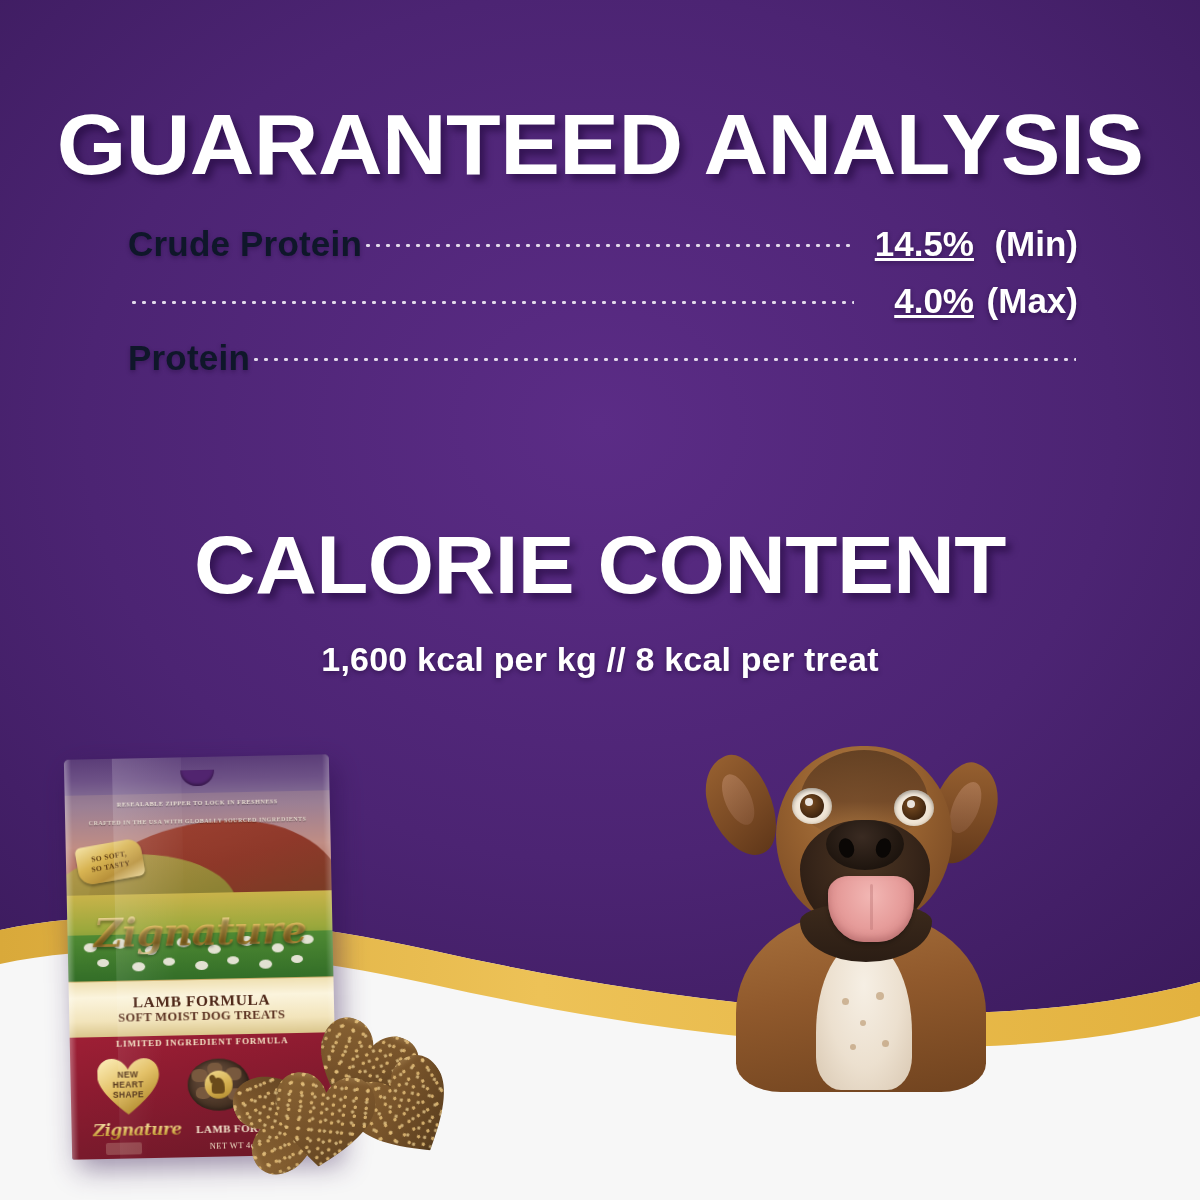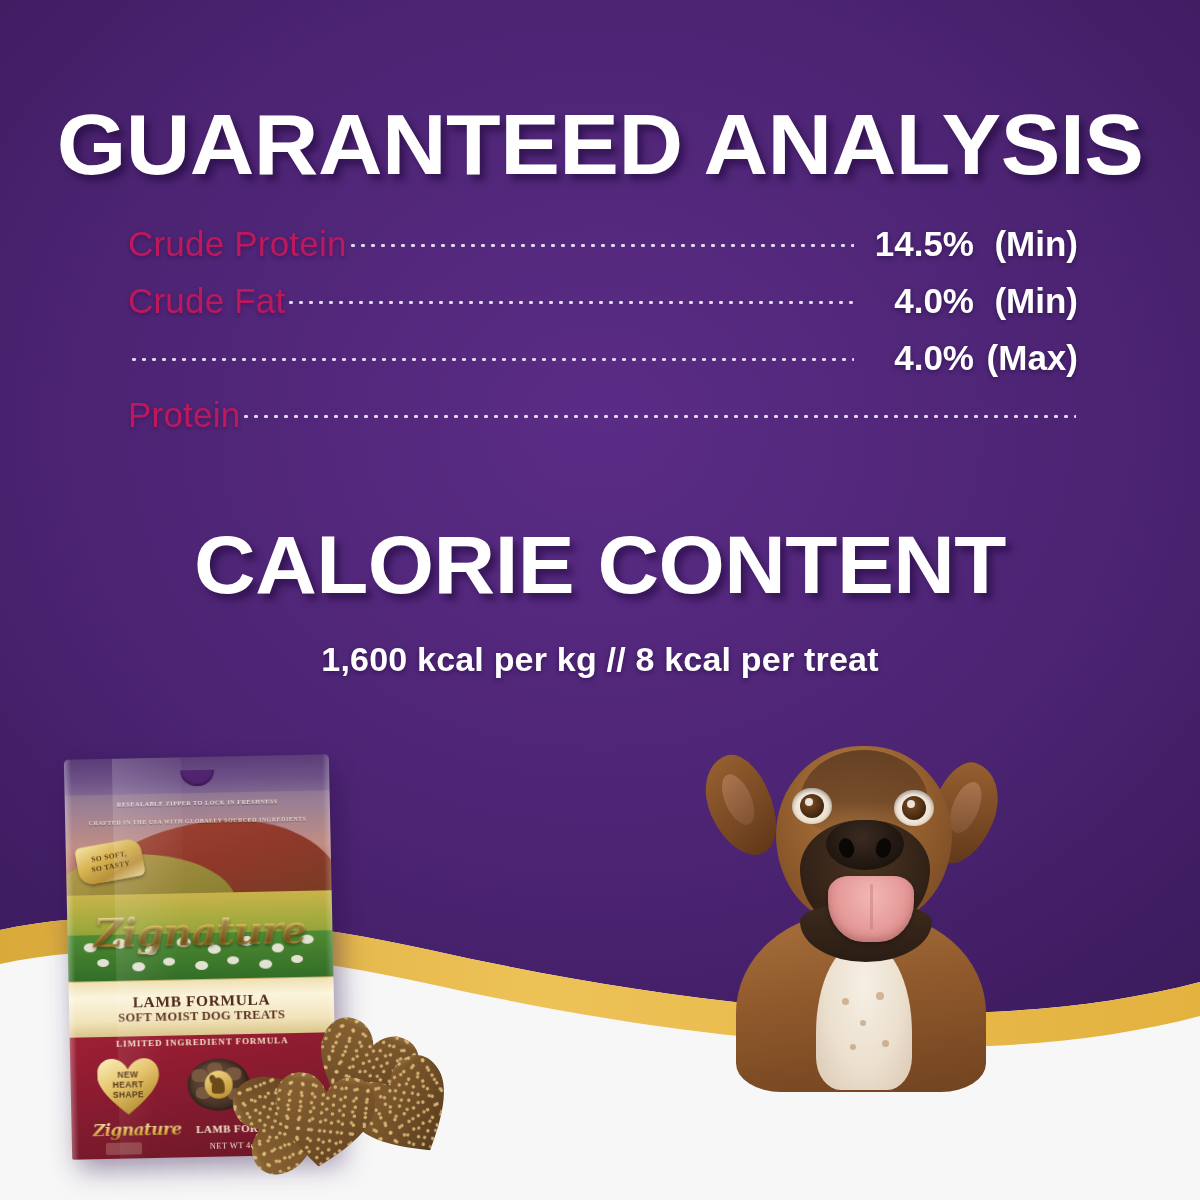--- a/index.html
+++ b/index.html
@@ -27,40 +27,40 @@
   #ga-title{top:96px;font-size:86px;line-height:96px;transform:scaleX(1.04);}
   #cal-title{top:519px;font-size:82px;line-height:92px;transform:scaleX(1.04);}
 
   
   #analysis{position:absolute;left:128px;top:222px;width:950px;}
   .row{
     display:flex;align-items:baseline;width:100%;
     height:57px;
   }
   .row .lbl{
-    color:#be185d;font-size:35px;font-weight:400;line-height:40px;
+    color:#0f172a;font-size:35px;font-weight:700;line-height:40px;
     white-space:nowrap;letter-spacing:.2px;
     text-shadow:0 2px 4px rgba(25,5,45,.35);
   }
   .row .dots{
     flex:1 1 auto;min-width:8px;overflow:hidden;height:34px;
     position:relative;margin:0 2px 0 1px;
   }
   .row .dots::after{
     content:"";position:absolute;left:0;right:0;bottom:8px;height:5px;
     background-image:radial-gradient(circle,#e9e2f0 1.7px,rgba(0,0,0,0) 2px);
     background-size:10px 5px;background-repeat:repeat-x;
     opacity:.95;
   }
   .row .val{
     color:#ffffff;font-size:35px;font-weight:700;line-height:40px;
     white-space:nowrap;text-align:right;
     text-shadow:0 2px 5px rgba(25,5,45,.45);
   }
-  .row .val .num{display:inline-block;min-width:118px;text-align:right;}
+  .row .val .num{display:inline-block;min-width:118px;text-align:right;text-decoration:underline;}
   .row .val .qual{display:inline-block;min-width:104px;text-align:right;}
 
   
   #cal-line{
     position:absolute;left:0;top:640px;width:1200px;text-align:center;
     color:#ffffff;font-size:34px;font-weight:700;letter-spacing:.2px;
     text-shadow:0 2px 5px rgba(25,5,45,.45);white-space:nowrap;
   }
 
   
@@ -352,27 +352,20 @@
   <div id="analysis">
 
     <div class="row">
       <span class="lbl">Crude Protein</span>
       <span class="dots"></span>
       <span class="val">
         <span class="num">14.5%</span><span class="qual">(Min)</span>
       </span>
     </div>
 
-    <div class="row">
-      <span class="lbl">Crude Fat</span>
-      <span class="dots"></span>
-      <span class="val">
-        <span class="num">4.0%</span><span class="qual">(Min)</span>
-      </span>
-    </div>
 
     <div class="row">
       <span class="dots"></span>
       <span class="val">
         <span class="num">4.0%</span><span class="qual">(Max)</span>
       </span>
     </div>
 
     <div class="row">
       <span class="lbl">Protein </span>

